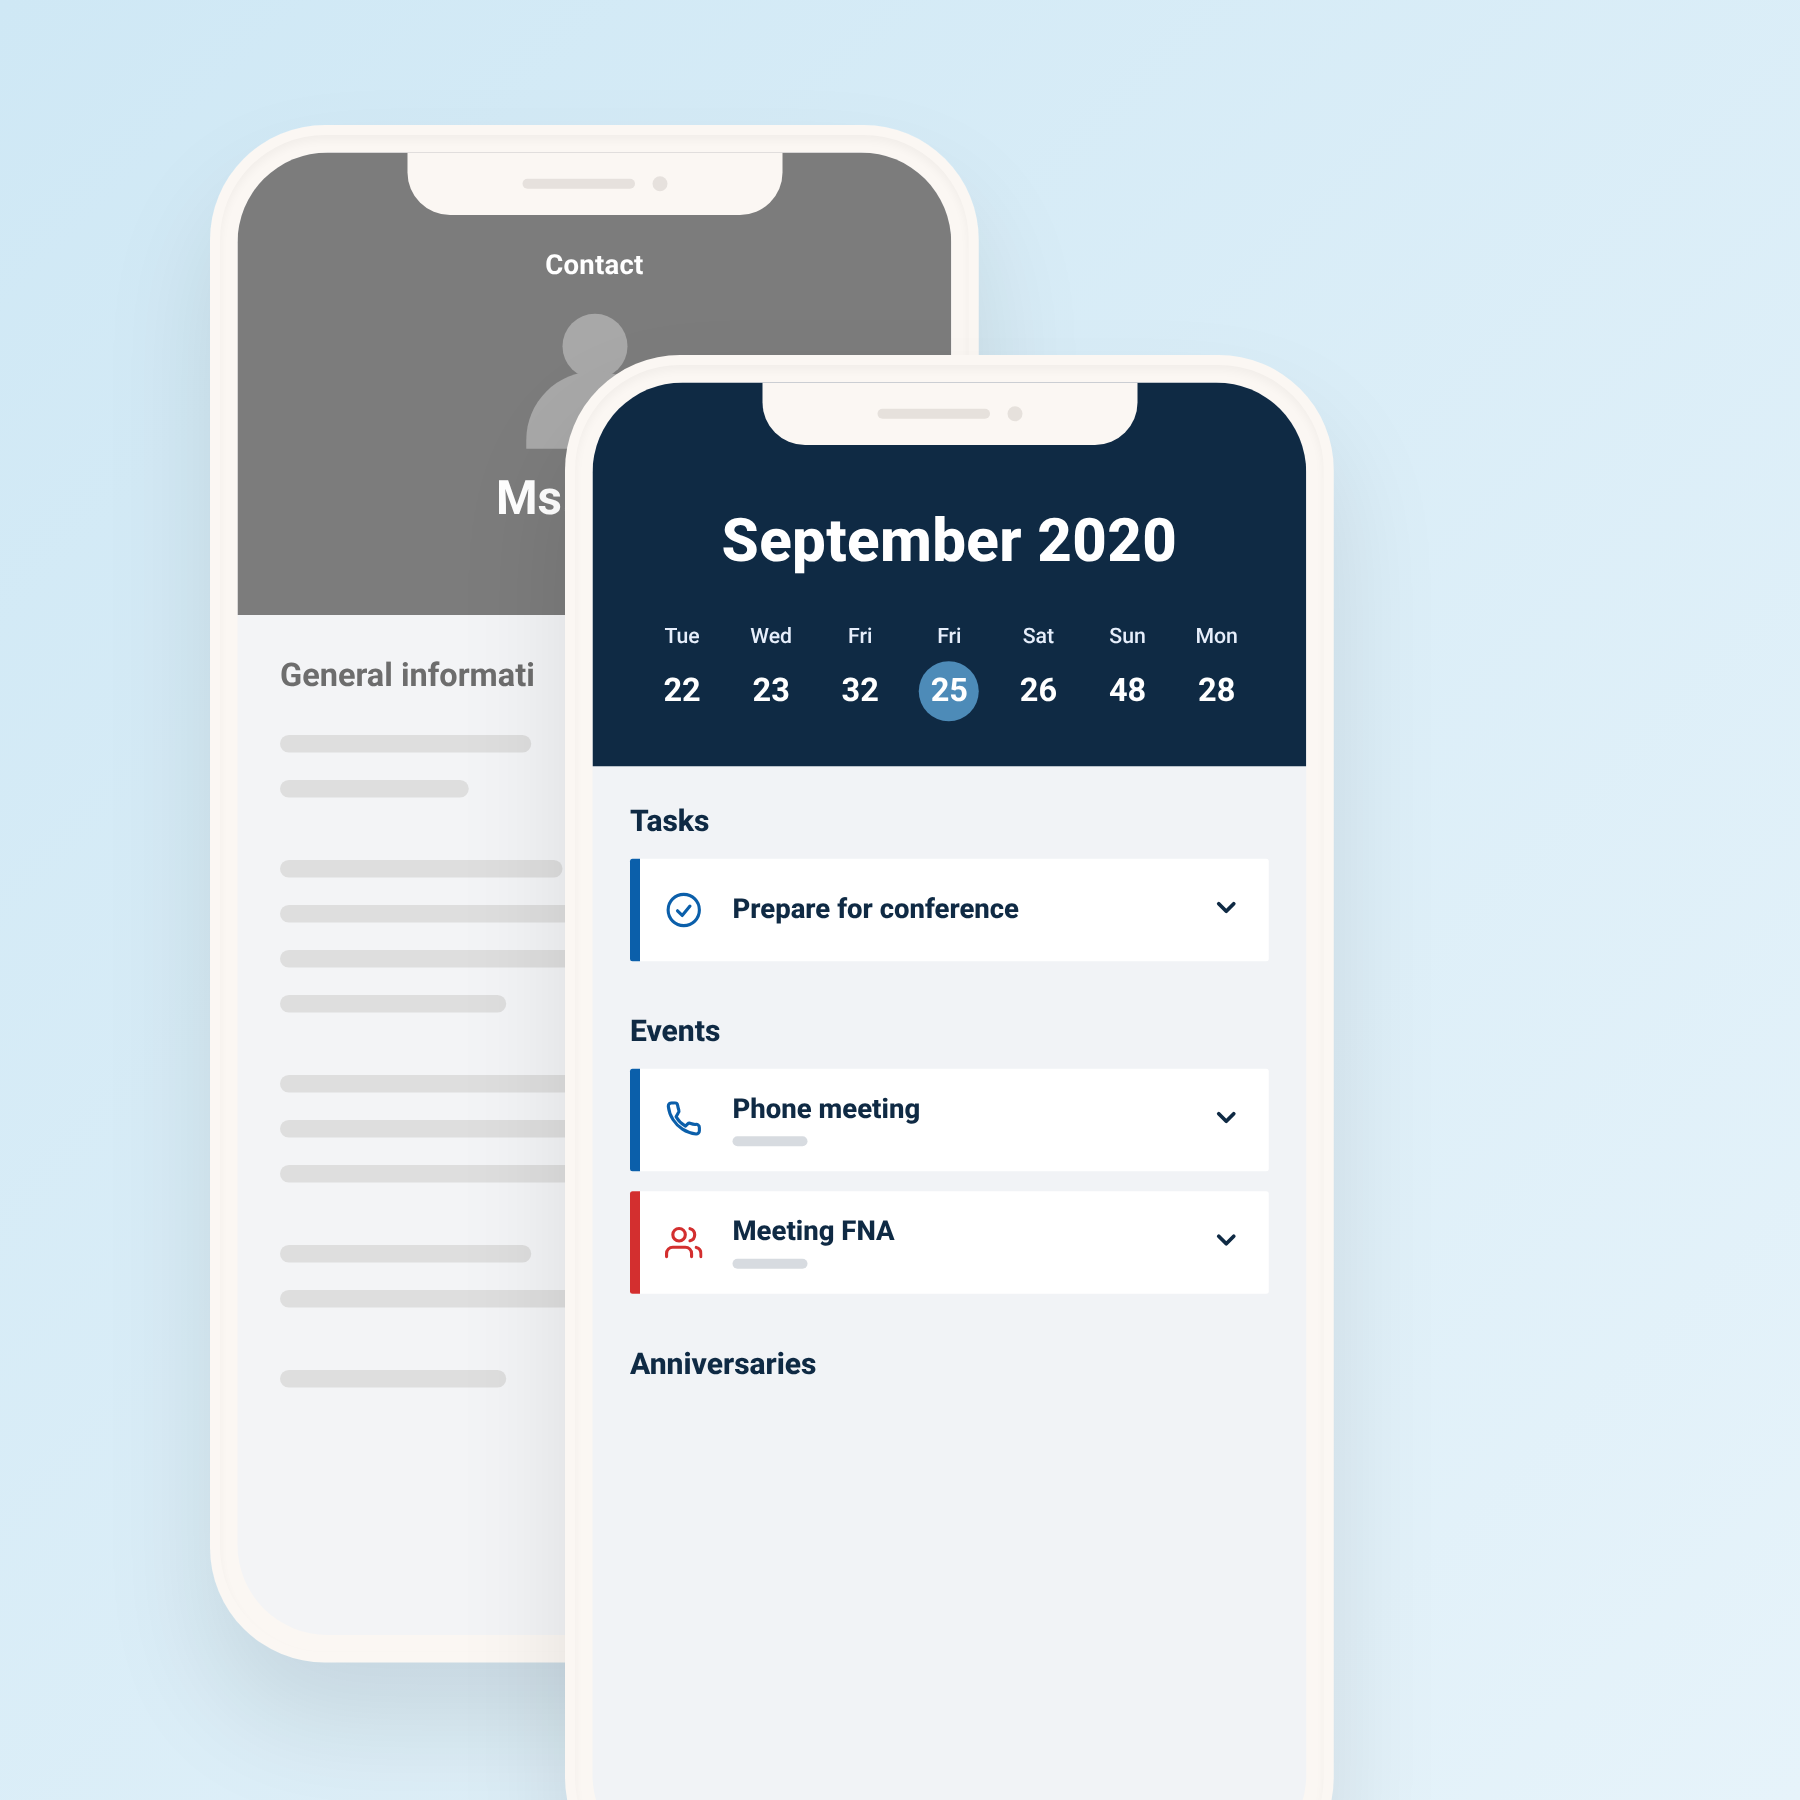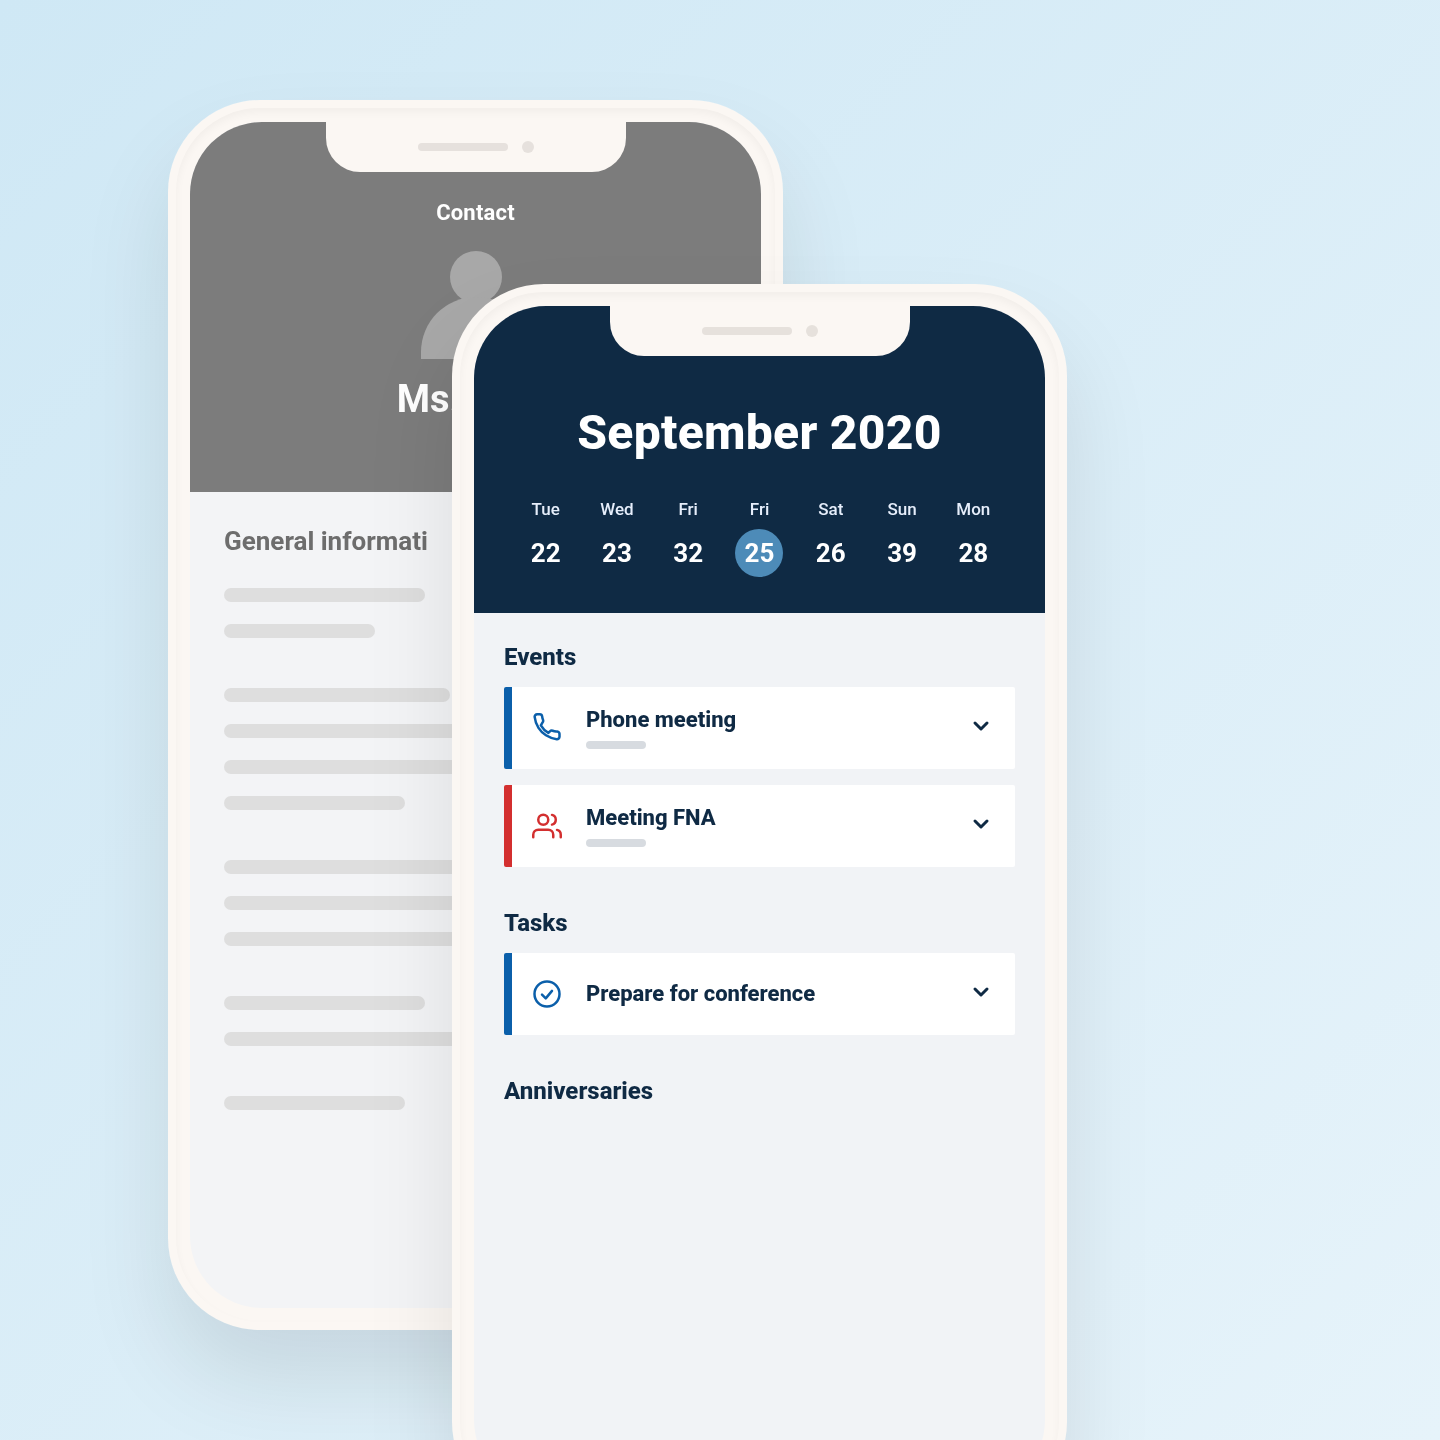--- a/index.html
+++ b/index.html
@@ -287,26 +287,48 @@
             <div class="day"><div class="dow">Fri</div><div class="num-wrap">
                 <div class="num">32</div>
               </div></div>
             <div class="day selected"><div class="dow">Fri</div><div class="num-wrap">
                 <div class="num">25</div>
               </div></div>
             <div class="day"><div class="dow">Sat</div><div class="num-wrap">
                 <div class="num">26</div>
               </div></div>
             <div class="day"><div class="dow">Sun</div><div class="num-wrap">
-                <div class="num">39</div>
+                <div class="num">48</div>
               </div></div>
             <div class="day"><div class="dow">Mon</div><div class="num-wrap">
                 <div class="num">28</div>
               </div></div>
           </div>
+    </div>
+
+    <div class="section">
+      <div class="section-title">Tasks</div>
+
+      <div class="card">
+        <div class="bar blue"></div>
+        <div class="card-icon">
+          <svg viewBox="0 0 24 24" fill="none" stroke="#0b5faa" stroke-width="2" stroke-linecap="round" stroke-linejoin="round">
+            <circle cx="12" cy="12" r="10"></circle>
+            <polyline points="8 12.5 11 15.5 16 9.5"></polyline>
+          </svg>
+        </div>
+        <div class="card-body">
+          <div class="card-title">Prepare for conference</div>
+        </div>
+        <div class="chev">
+          <svg viewBox="0 0 24 24" fill="none" stroke-width="3" stroke-linecap="round" stroke-linejoin="round">
+                <polyline points="6 9 12 15 18 9"></polyline>
+              </svg>
+        </div>
+      </div>
     </div>
 
     <div class="section">
       <div class="section-title">Events</div>
 
       <div class="card">
         <div class="bar blue"></div>
         <div class="card-icon">
           <svg viewBox="0 0 24 24" fill="none" stroke="#0b5faa" stroke-width="2" stroke-linecap="round" stroke-linejoin="round">
             <path d="M22 16.92v2a2 2 0 0 1-2.18 2 19.8 19.8 0 0 1-8.63-3.07 19.5 19.5 0 0 1-6-6A19.8 19.8 0 0 1 2.12 3.18 2 2 0 0 1 4.11 1h2a2 2 0 0 1 2 1.72c.13.96.37 1.9.7 2.81a2 2 0 0 1-.45 2.11L7.09 9.91a16 16 0 0 0 6 6l1.27-1.27a2 2 0 0 1 2.11-.45c.91.33 1.85.57 2.81.7A2 2 0 0 1 22 16.92z"></path>
@@ -339,42 +361,20 @@
         </div>
         <div class="chev">
           <svg viewBox="0 0 24 24" fill="none" stroke-width="3" stroke-linecap="round" stroke-linejoin="round">
                 <polyline points="6 9 12 15 18 9"></polyline>
               </svg>
         </div>
       </div>
     </div>
 
     <div class="section">
-      <div class="section-title">Tasks</div>
-
-      <div class="card">
-        <div class="bar blue"></div>
-        <div class="card-icon">
-          <svg viewBox="0 0 24 24" fill="none" stroke="#0b5faa" stroke-width="2" stroke-linecap="round" stroke-linejoin="round">
-            <circle cx="12" cy="12" r="10"></circle>
-            <polyline points="8 12.5 11 15.5 16 9.5"></polyline>
-          </svg>
-        </div>
-        <div class="card-body">
-          <div class="card-title">Prepare for conference</div>
-        </div>
-        <div class="chev">
-          <svg viewBox="0 0 24 24" fill="none" stroke-width="3" stroke-linecap="round" stroke-linejoin="round">
-                <polyline points="6 9 12 15 18 9"></polyline>
-              </svg>
-        </div>
-      </div>
-    </div>
-
-    <div class="section">
       <div class="section-title">Anniversaries</div>
 
     </div>
 
   </div>
 </div>
 
 </div>
 
 </body></html>

